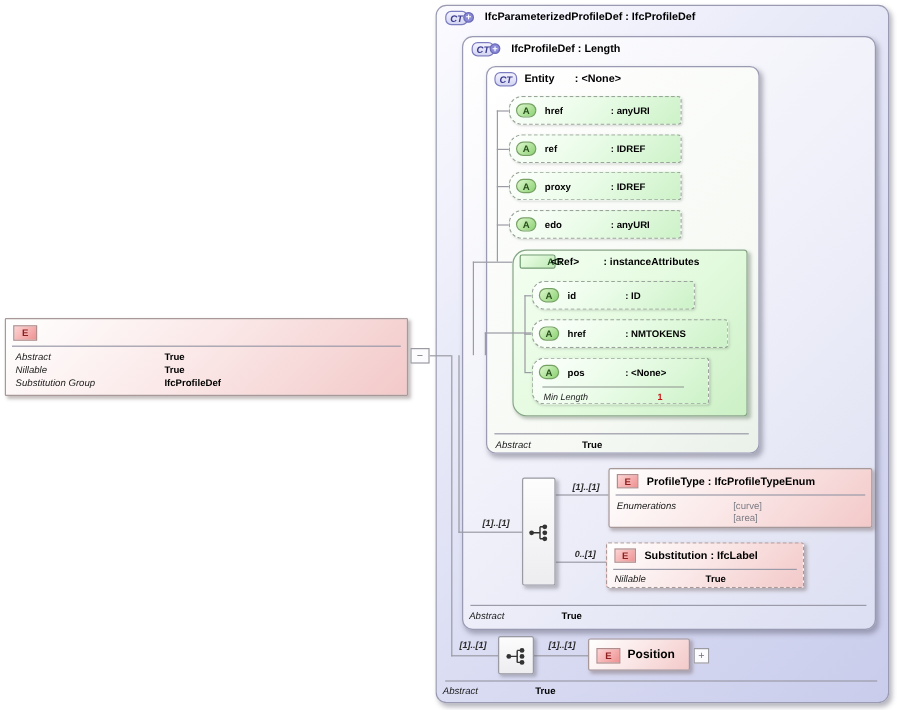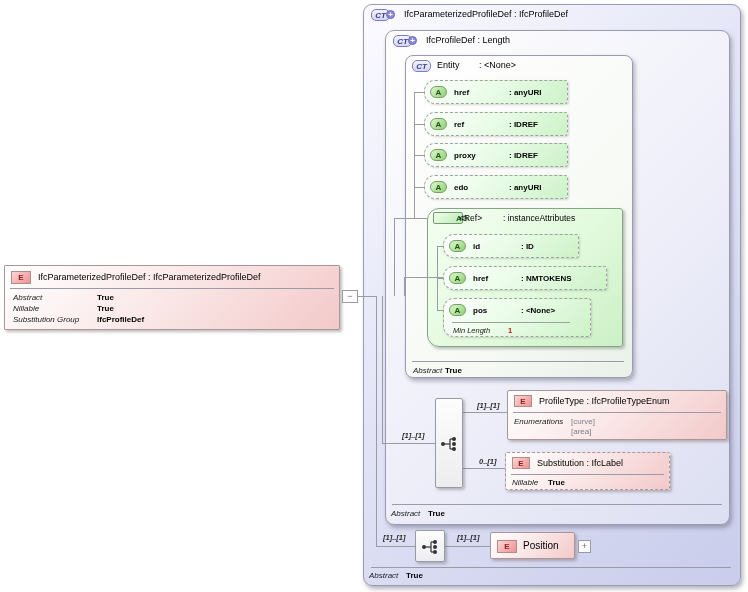--- a/index.html
+++ b/index.html
@@ -12,21 +12,21 @@
   .box { position:absolute; border:1px solid #9a9ab2; }
   .rounded { border-radius:9px; box-shadow:2px 3px 4px rgba(90,90,110,0.45); }
   .outer-grad  { background:linear-gradient(135deg,#fbfbff 0%,#dddff4 55%,#c9cceb 100%); }
   .mid-grad    { background:linear-gradient(135deg,#ffffff 0%,#ecedf8 60%,#dcdff2 100%); }
   .entity-grad { background:linear-gradient(135deg,#ffffff 0%,#f6f9f4 70%,#e9f1e9 100%); }
   .pink-grad   { background:linear-gradient(135deg,#ffffff 0%,#fbe9e9 45%,#f3c9c9 100%); border-color:#a89898; box-shadow:2px 2px 3px rgba(110,90,90,0.4); }
   .green-grad  { background:linear-gradient(135deg,#fdfffd 0%,#eafce8 45%,#cdf2c8 100%); }
   .ag-grad     { background:linear-gradient(135deg,#f4fff2 0%,#e2fadd 55%,#ccf0c6 100%); }
   .seq-grad    { background:linear-gradient(180deg,#fdfdfd 0%,#ededf0 100%); border-color:#9a9aa2; box-shadow:2px 2px 3px rgba(100,100,110,0.4); }
 
-  .boxtitle { position:absolute; font-size:9px; font-weight:normal; white-space:nowrap; }
+  .boxtitle { position:absolute; font-size:9px; font-weight:bold; white-space:nowrap; }
   .icon { position:absolute; display:flex; align-items:center; justify-content:center;
           font-size:8px; font-weight:bold; }
   .ct-icon { width:19px; height:12px; border:1px solid #7c7cc0; border-radius:5px;
              background:linear-gradient(180deg,#f4f4ff,#d4d6f2); color:#3c3c90;font-style:italic; }
   .plus-badge { position:absolute; width:9px; height:9px; border-radius:50%;
                 background:#8a8ad8; color:#fff; font-size:8px; line-height:8px;
                 text-align:center; font-weight:bold; border:1px solid #6a6ab8; }
   .e-icon { width:18px; height:12px; border:1px solid #b08c8c;
             background:linear-gradient(135deg,#fdd4d4,#ef9292); color:#8c1f1f; }
   .a-icon { width:17px; height:12px; border:1px solid #75a163; border-radius:6px;
@@ -35,21 +35,21 @@
              background:linear-gradient(135deg,#eeffe9,#bfeab6); color:#2a5a2a;padding-left:28px; }
 
   .attr { position:absolute; border:1px dashed #9aa49a; border-radius:11px 3px 3px 11px;
           height:24px; box-shadow:1px 1px 2px rgba(100,110,100,0.25); }
   .attr .a-icon { left:5px; top:5px; }
   .attr-name { position:absolute; left:29px; top:7px; font-size:8px; font-weight:bold; white-space:nowrap; }
   .attr-type { position:absolute; top:7px; font-size:8px; font-weight:bold; white-space:nowrap; }
 
   .sep { position:absolute; height:1px; background:#9a9aa8; }
   .footer-label { position:absolute; font-size:8px; font-style:italic; color:#1a1a1a; white-space:nowrap; }
-  .footer-value { position:absolute; font-size:8px; font-weight:bold; white-space:nowrap; }
+  .footer-value { position:absolute; font-size:8px; font-weight:bold; white-space:nowrap;margin-left:40px; }
 
   .hl { position:absolute; height:1px; background:#9b9ba5; }
   .vl { position:absolute; width:1px; background:#9b9ba5; }
 
   .card { position:absolute; font-size:7.5px; font-style:italic; font-weight:bold;
           color:#2a2a2a; white-space:nowrap; }
 
   .expander { position:absolute; border:1px solid #9a9aa2; background:#fcfcfe;
               display:flex; align-items:center; justify-content:center;
               font-size:9px; color:#707078; line-height:1; }
@@ -203,21 +203,20 @@
   <div class="box pink-grad" style="left:490px; top:532px; width:85px; height:27px; border-radius:2px;">
     <span class="icon e-icon" style="left:6px; top:7px; width:20px; height:13px;">E</span>
     <span class="boxtitle" style="left:32px; top:7px; font-size:10px;">Position</span>
   </div>
   <div class="expander" style="left:578px; top:540px; width:13px; height:13px;">
     <span>+</span>
   </div>
 
   <div class="box pink-grad" style="left:4px; top:265px; width:336px; height:65px; border-radius:1px;">
     <span class="icon e-icon" style="left:6px; top:5px; width:20px; height:13px;">E</span>
-    <span class="boxtitle" style="left:33px; top:6px;">IfcParameterizedProfileDef : IfcParameterizedProfileDef</span>
     <div class="sep" style="left:5px; top:22px; width:324px;"></div>
     <span class="footer-label" style="left:8px; top:27px;">Abstract</span>
     <span class="footer-value" style="left:92px; top:27px;">True</span>
     <span class="footer-label" style="left:8px; top:38px;">Nillable</span>
     <span class="footer-value" style="left:92px; top:38px;">True</span>
     <span class="footer-label" style="left:8px; top:49px;">Substitution Group</span>
     <span class="footer-value" style="left:92px; top:49px;">IfcProfileDef</span>
   </div>
   <div class="expander" style="left:342px; top:290px; width:16px; height:13px;">
     <span>−</span>

